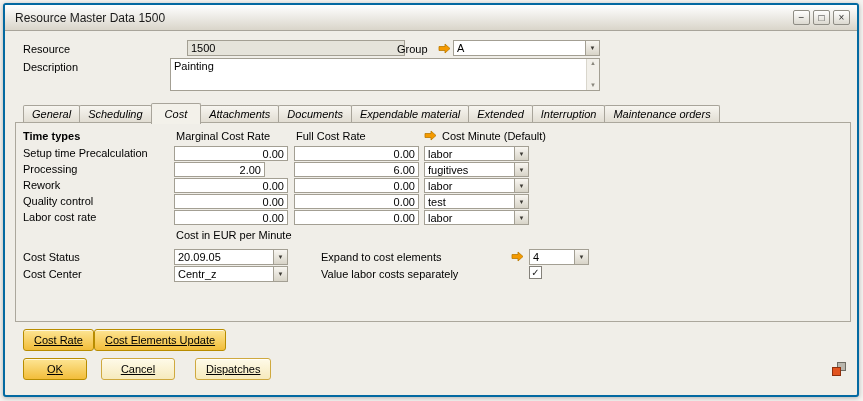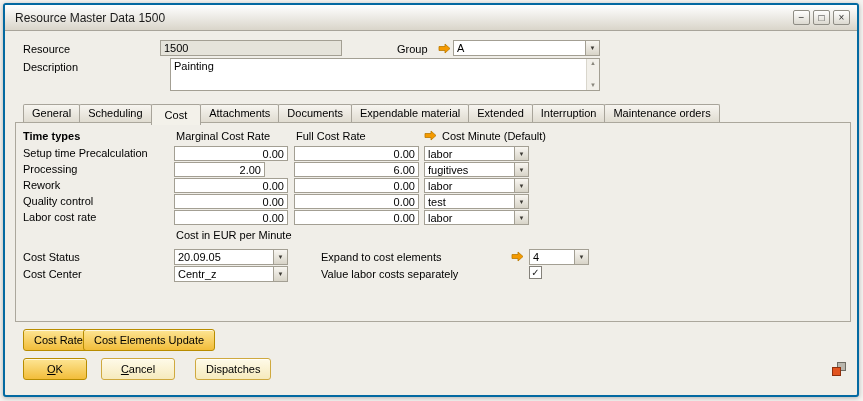--- a/index.html
+++ b/index.html
@@ -34,40 +34,40 @@
                display:flex; flex-direction:column; justify-content:space-between; }
   .ta-arrow { font-size:6px; color:#8a877d; text-align:center; line-height:9px; }
 
   .combo { position:absolute; height:16px; background:#fff; border:1px solid #a39f93;
            display:flex; align-items:center; font-size:11px; }
   .combo-val { flex:1; padding-left:3px; white-space:nowrap; overflow:hidden; }
   .combo-btn { width:14px; align-self:stretch; display:flex; align-items:center;
                justify-content:center; font-size:6px; color:#3c3a34;
                background:linear-gradient(#f8f6f1,#d8d4c8); border-left:1px solid #a39f93; }
 
-  .tabs { position:absolute; left:18px; top:99px; height:19px; display:flex; align-items:flex-start; }
+  .tabs { position:absolute; left:18px; top:99px; height:19px; display:flex; align-items:center;font-style:italic; }
   .tab { font-size:11px; color:#000; padding:2px 8px 3px;
          background:linear-gradient(#f7f5f0,#e0dcd1);
          border:1px solid #a8a49a; border-bottom:none; border-radius:2px 2px 0 0;
          margin-right:-1px; white-space:nowrap; }
   .tab.active { background:#f3f1ea; padding:4px 13px 4px; position:relative; z-index:3; }
 
   .panel { position:absolute; left:10px; top:117px; width:836px; height:200px;
            border:1px solid #aba79c; background:#f0eee8; z-index:1; }
   .onpanel { z-index:2; }
 
   .arrow-ico { position:absolute; width:13px; height:11px; }
 
   .checkbox { position:absolute; width:13px; height:13px; background:#fff;
               border:1px solid #84817a; font-size:10px; line-height:11px; text-align:center;
               color:#1c1c1c; }
 
   .btn { position:absolute; height:20px; padding:10px 10px; font-size:11px; color:#000;
          display:flex; align-items:center; justify-content:center; border-radius:3px;
-         white-space:nowrap; cursor:default; }
+         white-space:nowrap; cursor:default;text-decoration:underline; }
   .btn.gold { background:linear-gradient(#fde594,#f2bd3a); border:1px solid #b88c00;
               box-shadow:inset 0 1px 0 rgba(255,255,255,.7); }
   .btn.pale { background:linear-gradient(#fefae8,#f6eabd); border:1px solid #cfa93f;
               box-shadow:inset 0 1px 0 rgba(255,255,255,.8); }
   .u { text-decoration:underline; }
 </style>
 </head>
 <body>
 
 <div class="window">
@@ -75,21 +75,21 @@
   <div class="titlebar">
     <span class="title">Resource Master Data 1500</span>
     <span class="winbtns">
       <span class="winbtn">−</span>
       <span class="winbtn">□</span>
       <span class="winbtn">×</span>
     </span>
   </div>
 
   <span class="lbl" style="left:18px;top:38px">Resource</span>
-  <div class="field readonly" style="left:155px;top:35px;width:182px">
+  <div class="field readonly" style="left:182px;top:35px;width:218px">
     <span>1500</span>
   </div>
 
   <span class="lbl" style="left:392px;top:38px">Group</span>
   <svg class="arrow-ico" style="left:433px;top:38px" viewBox="0 0 13 11">
     <path d="M1 3.5h6V1l5 4.5-5 4.5V7.5H1z" fill="#f59a00" stroke="#b97a00" stroke-width="0.8"></path>
   </svg>
   <div class="combo" style="left:448px;top:35px;width:147px">
     <span class="combo-val">A</span>
     <span class="combo-btn">▼</span>
@@ -208,21 +208,21 @@
     <span class="combo-btn">▼</span>
   </div>
   <span class="lbl onpanel" style="left:316px;top:263px">Value labor costs separately</span>
   <span class="checkbox onpanel" style="left:524px;top:261px">
     <span>✓</span>
   </span>
 
   <div class="btn gold" style="left:18px;top:324px">
     <span>Cost Rate</span>
   </div>
-  <div class="btn gold" style="left:78px;top:324px">
+  <div class="btn gold" style="left:89px;top:324px">
     <span>Cost Elements Update</span>
   </div>
 
   <div class="btn gold" style="left:18px;top:353px;width:64px">
     <span><span class="u">O</span><span>K</span></span>
   </div>
   <div class="btn pale" style="left:190px;top:353px">
     <span>Dispatches</span>
   </div>
   <div class="btn pale" style="left:96px;top:353px;width:74px">

